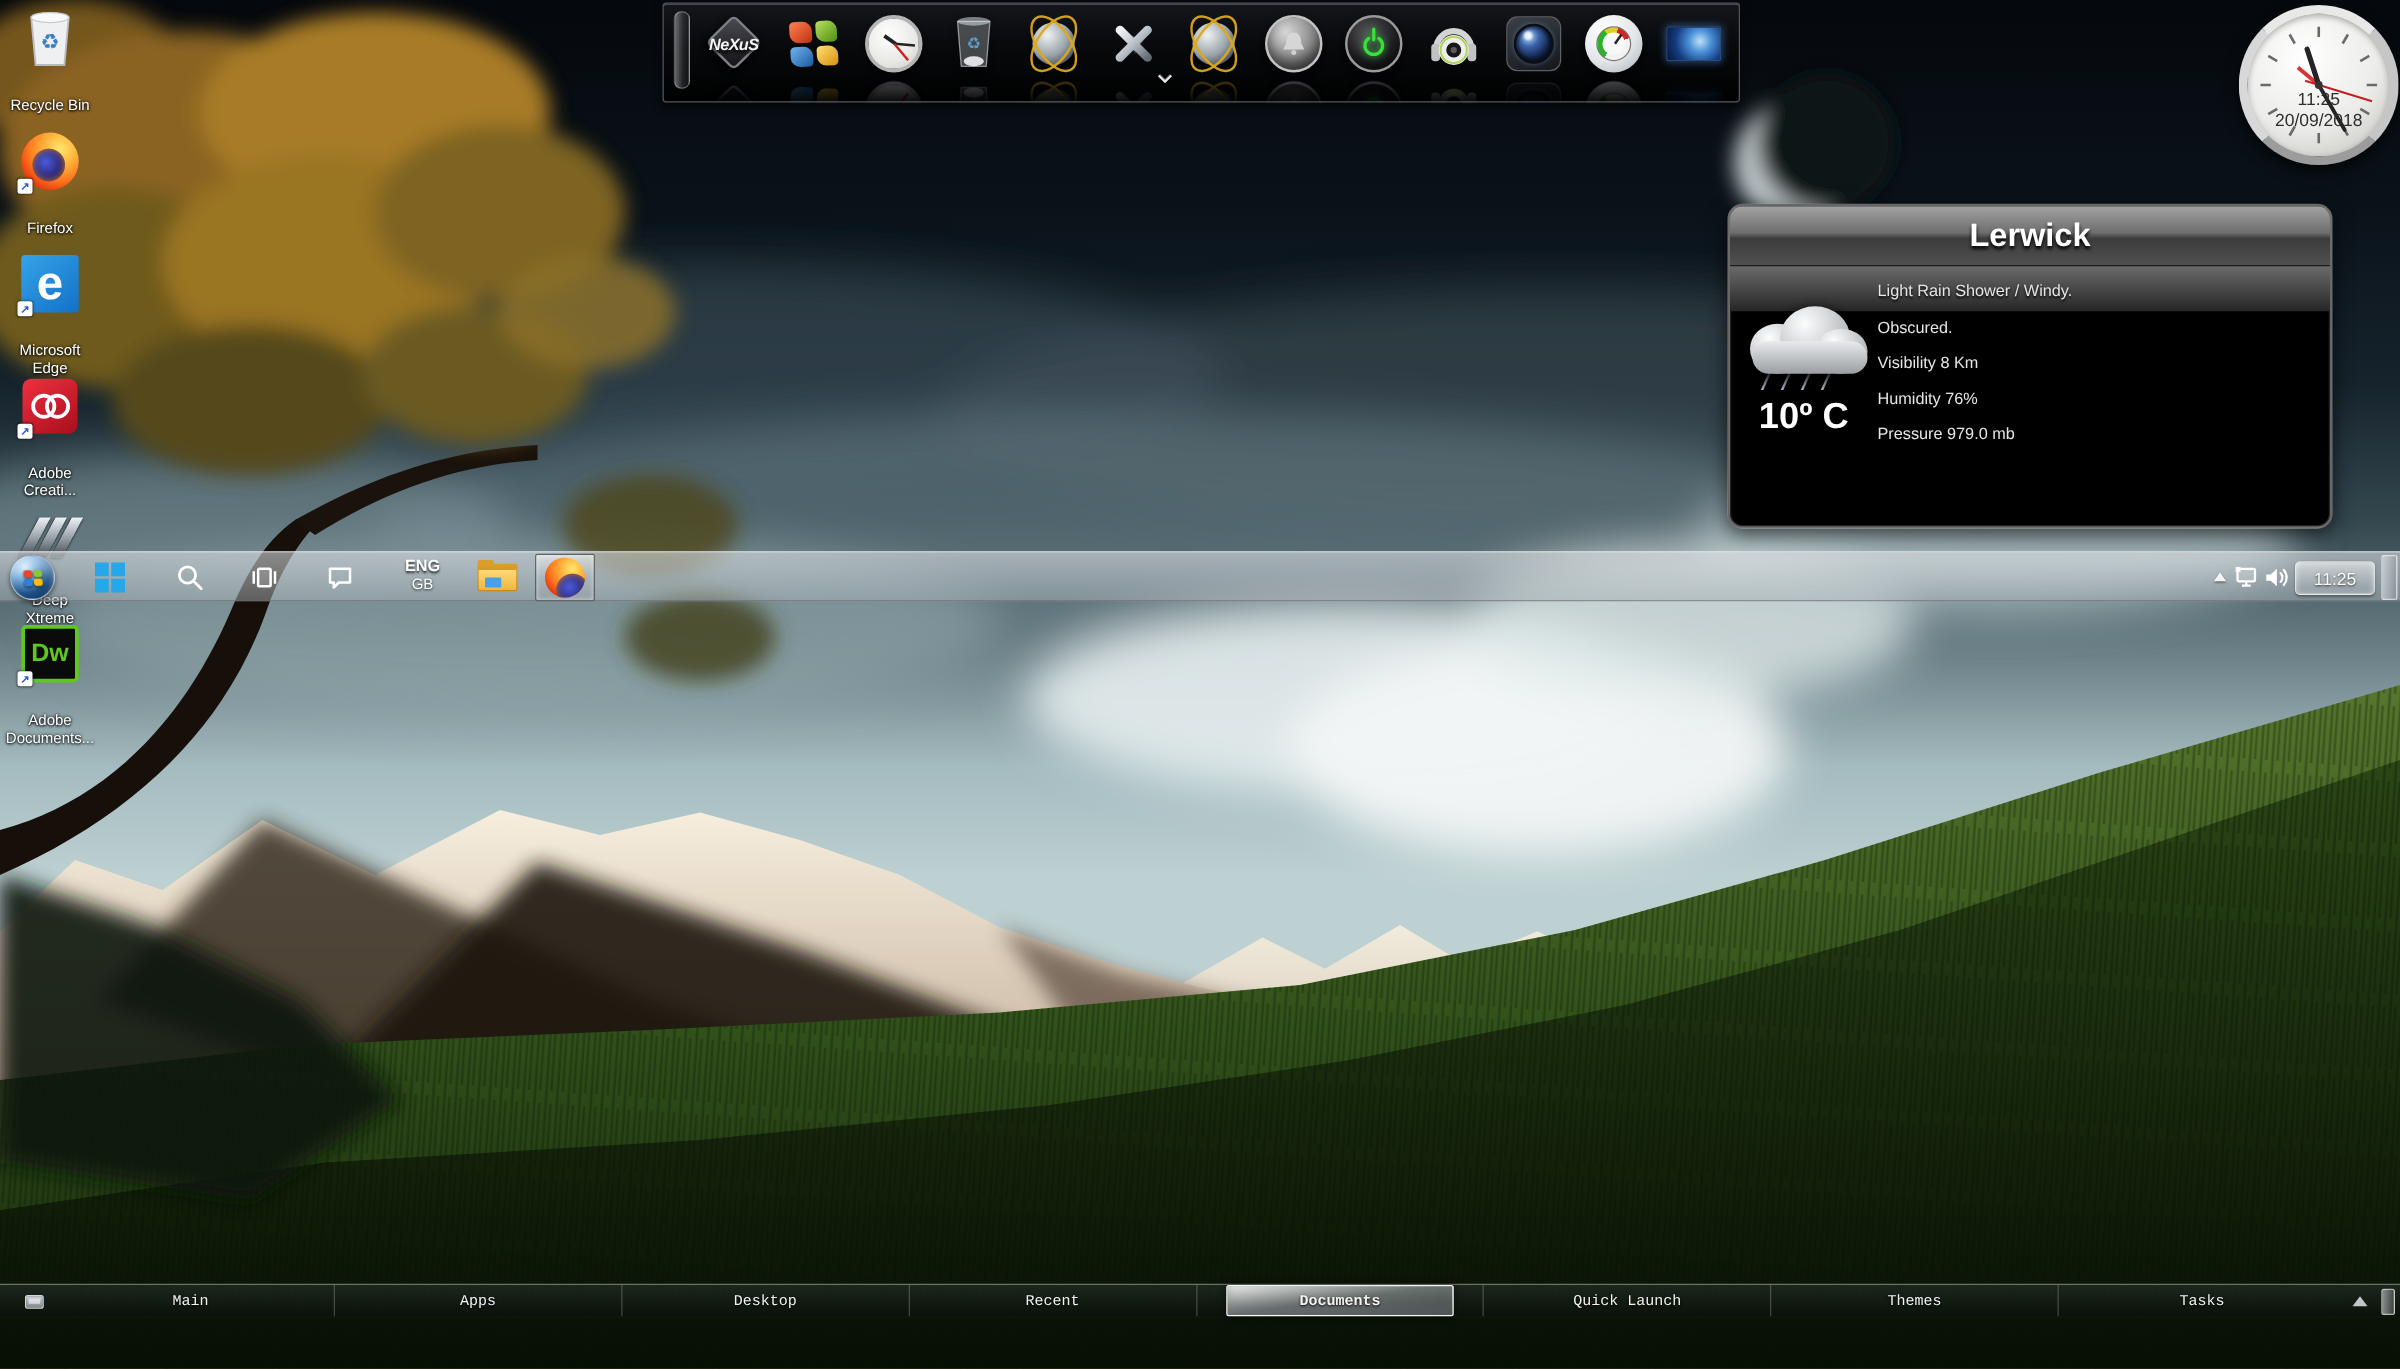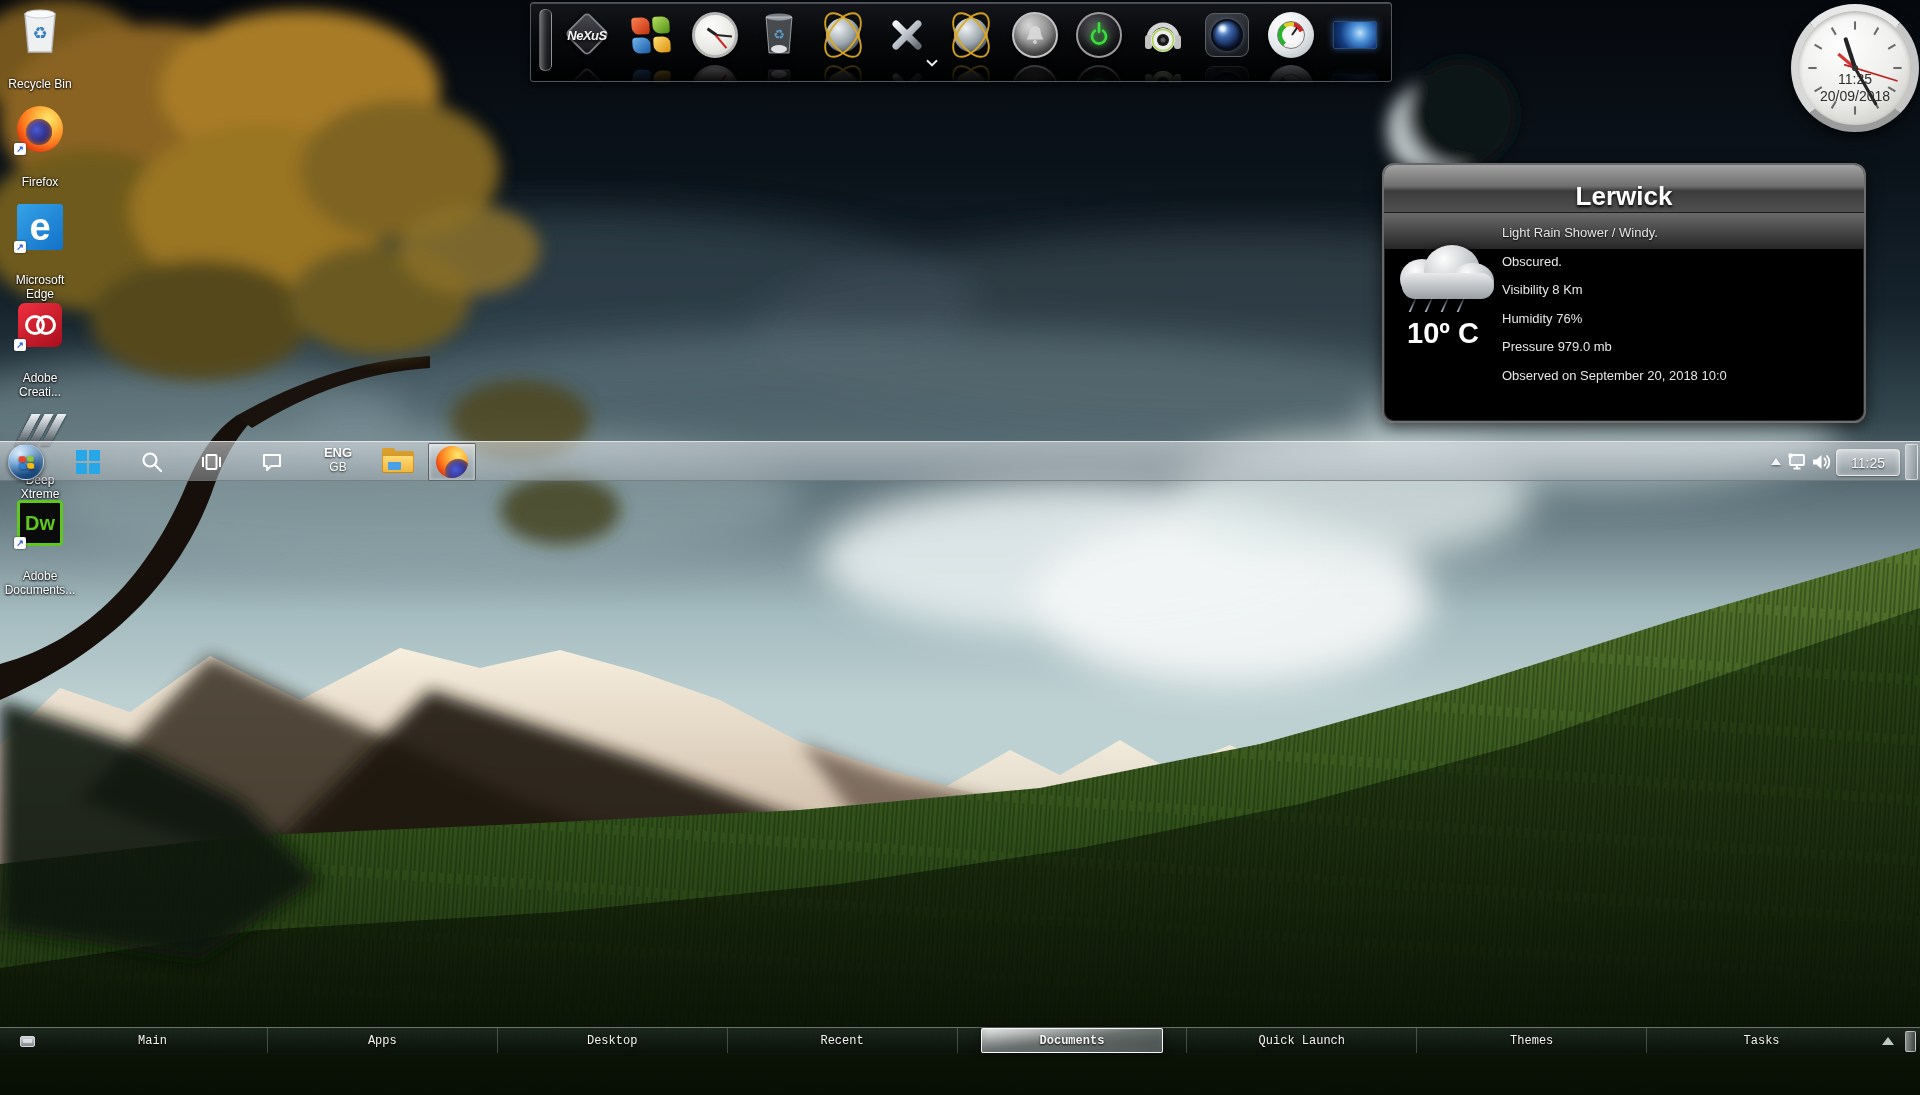--- a/index.html
+++ b/index.html
@@ -96,21 +96,21 @@
     background:radial-gradient(circle at 62% 42%,#bfe0f8 0%,#4a90d8 30%,#143c80 65%,#081c44 95%);
     box-shadow:0 0 7px rgba(80,140,220,.55);}
   .glass-trash{filter:drop-shadow(0 2px 3px rgba(0,0,0,.7));}
 
   
   .weather{position:absolute;left:1382px;top:163px;width:484px;height:260px;z-index:20;border-radius:12px;
     background:linear-gradient(180deg,#121212 0%,#000 30%);
     border:2px solid rgba(205,205,205,.5);
     box-shadow:0 5px 16px rgba(0,0,0,.65),inset 0 0 0 1px rgba(255,255,255,.14);overflow:hidden;}
   .w-head{height:48px;background:linear-gradient(#a2a2a2,#6e6e6e 45%,#3c3c3c 55%,#505050);
-    border-bottom:1px solid #1c1c1c;display:flex;align-items:flex-end;justify-content:center;}
+    border-bottom:1px solid #1c1c1c;display:flex;align-items:center;justify-content:center;}
   .w-title{color:#fff;font-size:26px;font-weight:bold;text-shadow:0 2px 3px #000;}
   .w-band{position:absolute;left:0;right:0;top:48px;height:36px;
     background:linear-gradient(#6a6a6a,#262626);}
   .w-lines{position:absolute;left:118px;top:54px;right:2px;}
   .w-line{white-space:nowrap;overflow:hidden;color:#e6e6e6;font-size:13px;line-height:28.5px;
     text-shadow:0 1px 2px #000;}
   .wcloud{position:absolute;left:14px;top:78px;width:100px;height:58px;filter:drop-shadow(0 3px 5px #000);}
   .wcloud .c1,.wcloud .c2,.wcloud .c3{position:absolute;border-radius:50%;
     background:radial-gradient(circle at 35% 28%,#fdfdfd,#b6babe 70%,#8a8e92);}
   .wcloud .c1{left:2px;top:16px;width:44px;height:40px;}
@@ -495,21 +495,20 @@
         <i style="left:38px"></i>
         <i style="left:54px"></i>
     </div>
     <div class="w-temp">10º C</div>
     <div class="w-lines">
       <div class="w-line">Light Rain Shower / Windy.</div>
       <div class="w-line">Obscured.</div>
       <div class="w-line">Visibility 8 Km</div>
       <div class="w-line">Humidity 76%</div>
       <div class="w-line">Pressure 979.0 mb</div>
-      <div class="w-line">Observed on September 20, 2018 10:0</div>
     </div>
   </div>
 
   <div class="aclock">
     <svg width="114" height="114" viewBox="0 0 110 110" style="position:absolute;left:0;top:0">
       <g stroke="#6a6a6a" stroke-width="2">
         <line x1="55" y1="10" x2="55" y2="18"></line>
         <line x1="55" y1="10" x2="55" y2="18" transform="rotate(30 55 55)"></line>
         <line x1="55" y1="10" x2="55" y2="18" transform="rotate(60 55 55)"></line>
         <line x1="55" y1="10" x2="55" y2="18" transform="rotate(90 55 55)"></line>

